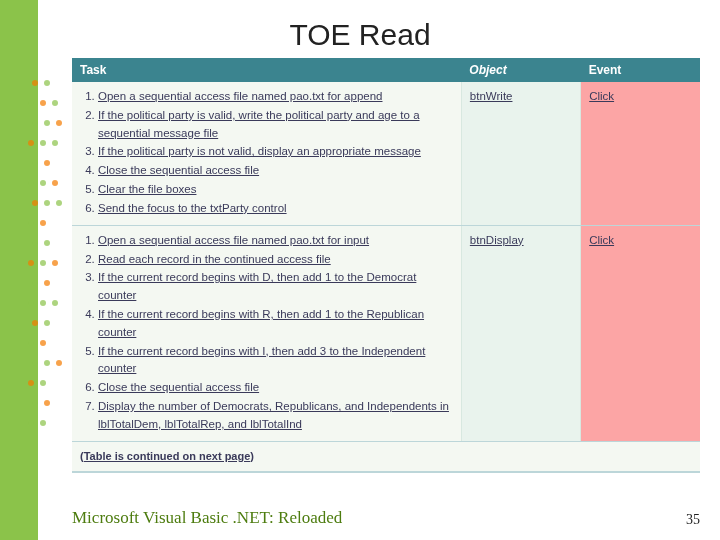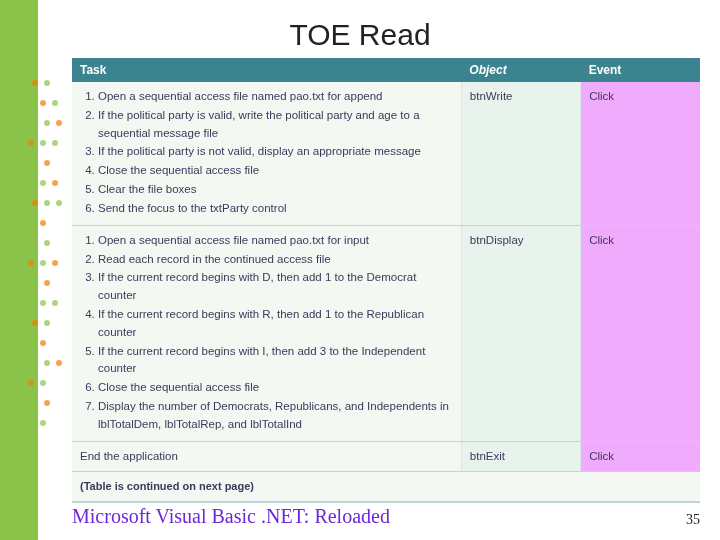--- a/index.html
+++ b/index.html
@@ -68,40 +68,41 @@
     font-size: 12px;
   }
   th.col-task { width: 62%; }
   th.col-object { width: 19%; font-style: italic; }
   th.col-event { width: 19%; }
   td {
     padding: 6px 8px;
     vertical-align: top;
     border-bottom: 1px solid #bcd6d9;
     line-height: 1.55;
+    text-decoration: underline;
   }
   td.task-cell { background: #f4f8f2; border-right: 1px solid #d8e8e0; }
   td.object-cell { background: #e9f3ed; border-right: 1px solid #d8e8e0; }
-  td.event-cell { background: #f0abfc; }
+  td.event-cell { background: #fca5a5; }
   .task-list { list-style: decimal; padding-left: 18px; }
   .task-list li { margin-bottom: 1px; }
   .caption-row td {
     background: #f4f8f2;
     font-weight: bold;
     font-size: 11px;
     border-bottom: 2px solid #bcd6d9;
     padding: 6px 8px;
   }
   .footer {
     position: absolute;
     bottom: 12px;
     left: 72px;
     font-family: "Times New Roman", serif;
-    font-size: 20px;
-    color: #6d28d9;
+    font-size: 17px;
+    color: #4d7c0f;
     z-index: 3;
   }
   .page-num {
     position: absolute;
     bottom: 12px;
     right: 20px;
     font-family: "Times New Roman", serif;
     font-size: 14px;
     color: #222;
     z-index: 3;
@@ -193,25 +194,20 @@
               <li>If the current record begins with D, then add 1 to the Democrat counter</li>
               <li>If the current record begins with R, then add 1 to the Republican counter</li>
               <li>If the current record begins with I, then add 3 to the Independent counter</li>
               <li>Close the sequential access file</li>
               <li>Display the number of Democrats, Republicans, and Independents in lblTotalDem, lblTotalRep, and lblTotalInd</li>
             </ol>
           </td>
           <td class="object-cell">btnDisplay</td>
           <td class="event-cell">Click</td>
         </tr>
-        <tr>
-          <td class="task-cell">End the application</td>
-          <td class="object-cell">btnExit</td>
-          <td class="event-cell">Click</td>
-        </tr>
         <tr class="caption-row">
           <td colspan="3">(Table is continued on next page)</td>
         </tr>
       </tbody>
   </table>
 </div>
 
 <div class="footer">Microsoft Visual Basic .NET: Reloaded</div>
 <div class="page-num">35</div>
 

